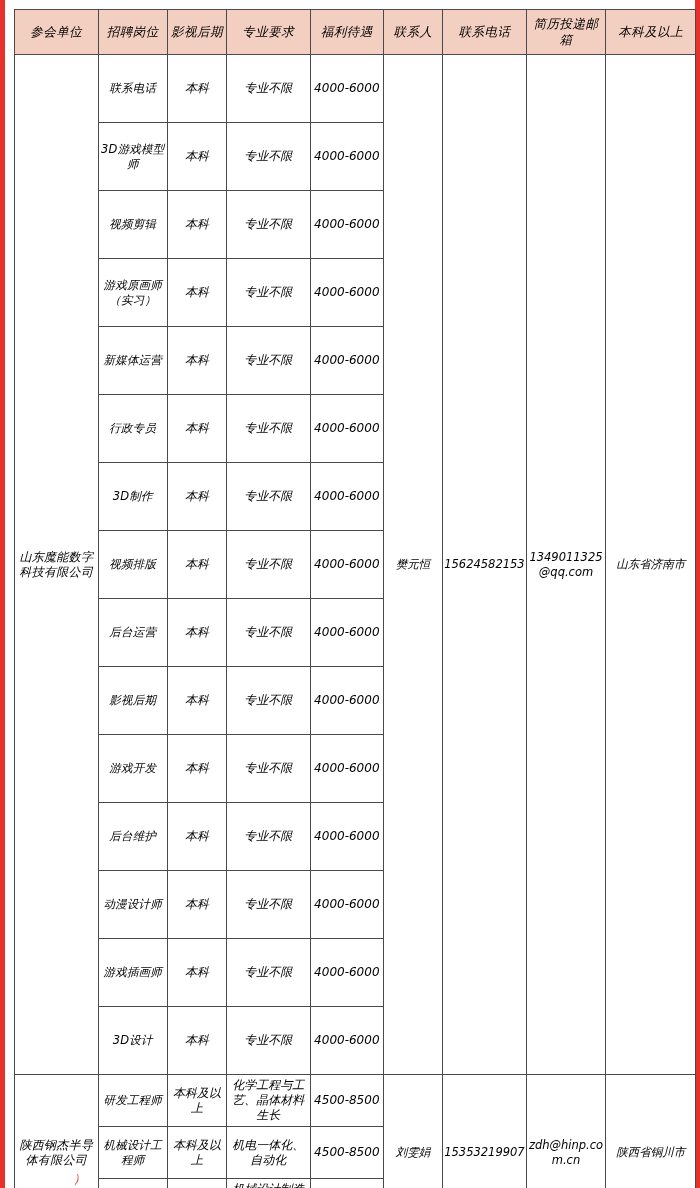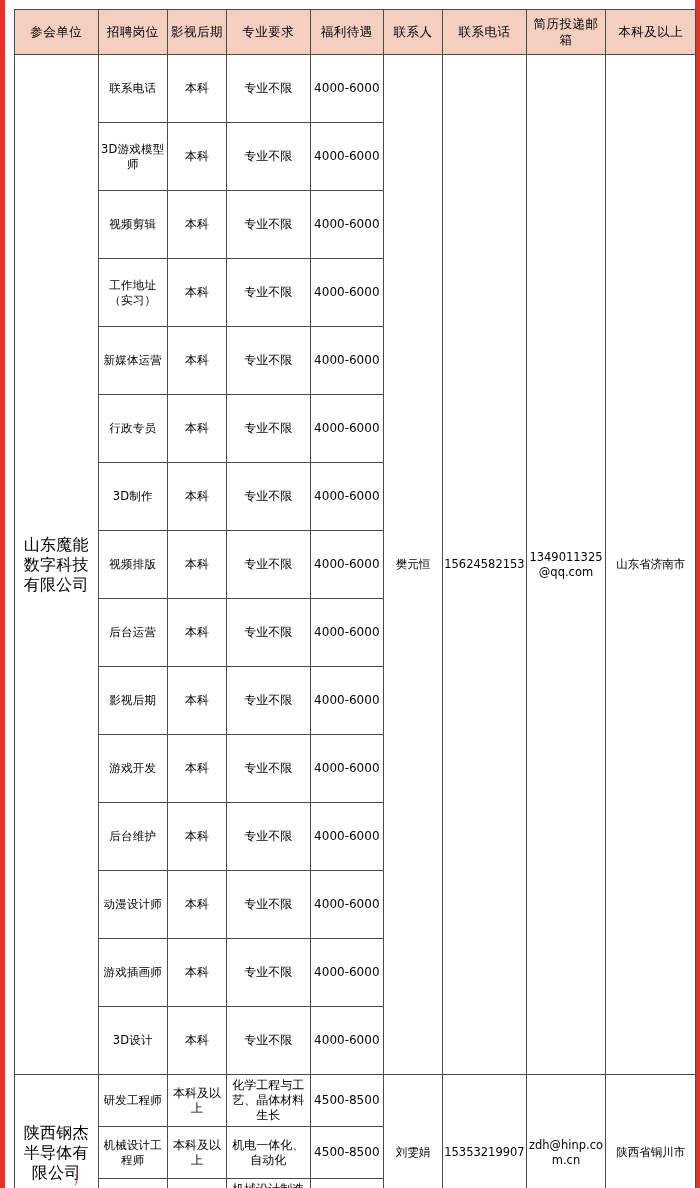--- a/index.html
+++ b/index.html
@@ -17,20 +17,21 @@
   #page {
     position: absolute;
     left: 0;
     top: 0;
     width: 700px;
     height: 1188px;
     box-sizing: border-box;
     border-left: 5px solid #e8312a;
     border-right: 5px solid #e8312a;
     background: #ffffff;
+    font-style: italic;
   }
   #table-wrap {
     position: absolute;
     left: 9px;
     top: 9px;
     width: 682px;
   }
   table.job-table {
     border-collapse: collapse;
     table-layout: fixed;
@@ -49,21 +50,21 @@
   }
   thead th {
     background: #f2cfc0;
     font-weight: bold;
     height: 40px;
     font-size: 12.5px;
     letter-spacing: 0.5px;
   }
   td.company {
     font-weight: bold;
-    font-size: 16px;
+    font-size: 12px;
     letter-spacing: 0.3px;
   }
   td.pos {
     font-size: 11.5px;
     letter-spacing: 0.2px;
   }
   td.edu, td.major, td.salary {
     font-size: 12px;
   }
   td.contact, td.phone, td.email, td.addr {
@@ -141,21 +142,21 @@
           <td class="major">专业不限</td>
           <td class="salary">4000-6000</td>
         </tr>
         <tr class="row-a">
           <td class="pos">视频剪辑</td>
           <td class="edu">本科</td>
           <td class="major">专业不限</td>
           <td class="salary">4000-6000</td>
         </tr>
         <tr class="row-a">
-          <td class="pos">工作地址（实习）</td>
+          <td class="pos">游戏原画师（实习）</td>
           <td class="edu">本科</td>
           <td class="major">专业不限</td>
           <td class="salary">4000-6000</td>
         </tr>
         <tr class="row-a">
           <td class="pos">新媒体运营</td>
           <td class="edu">本科</td>
           <td class="major">专业不限</td>
           <td class="salary">4000-6000</td>
         </tr>

